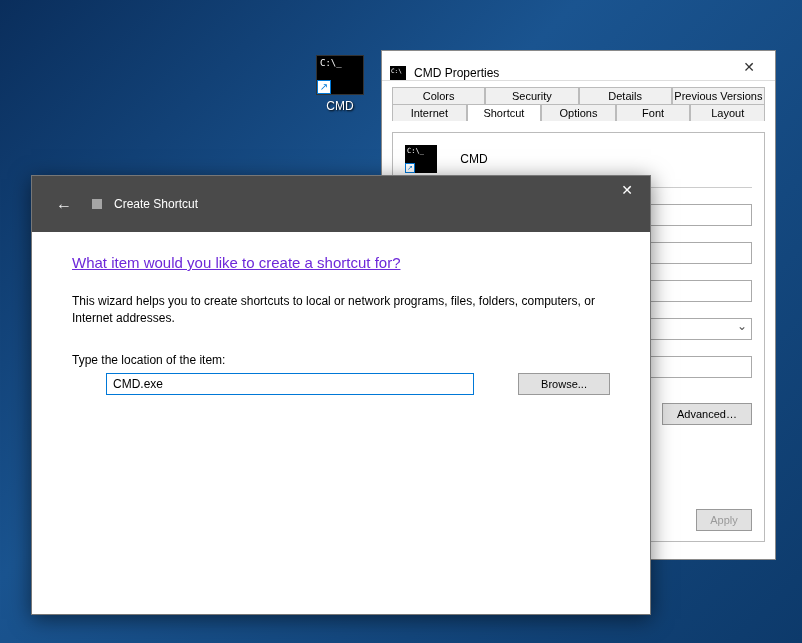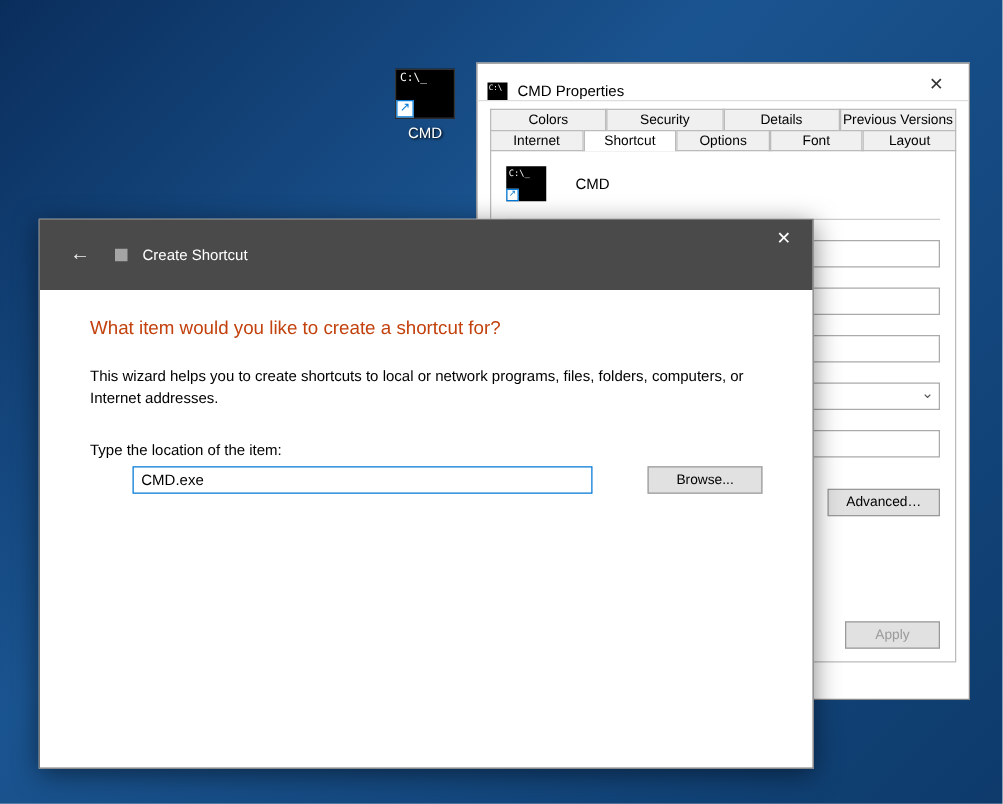--- a/index.html
+++ b/index.html
@@ -98,21 +98,21 @@
       text-align: center;
       line-height: 26px;
       font-size: 14px;
       color: #333;
       cursor: pointer;
     }
     .prop-body { padding: 6px 10px; }
     .tabs {
       display: flex;
       flex-wrap: wrap;
-      margin-bottom: 0;
+      margin-bottom: 12px;
     }
     .tab {
       border: 1px solid #bbb;
       border-bottom: none;
       background: #f0f0f0;
       padding: 2px 0;
       font-size: 11px;
       text-align: center;
       cursor: pointer;
       width: 25%;
@@ -197,21 +197,21 @@
       cursor: pointer;
     }
     .prop-buttons {
       position: absolute;
       right: 12px;
       bottom: 10px;
       display: flex;
       gap: 8px;
     }
     .wbtn {
-      width: 76px;
+      width: 56px;
       height: 22px;
       border: 1px solid #999;
       background: #e1e1e1;
       font-size: 11px;
       text-align: center;
       line-height: 20px;
       cursor: pointer;
       margin-left: 45px;
     }
     .wbtn.disabled { color: #9a9a9a; cursor: default; }
@@ -258,23 +258,24 @@
       height: 30px;
       text-align: center;
       line-height: 28px;
       font-size: 14px;
       cursor: pointer;
     }
     .wiz-body {
       padding: 22px 40px 10px 40px;
     }
     .wiz-heading {
-      color: #c2410c;
+      color: #6d28d9;
       font-size: 15px;
       margin-bottom: 22px;
+      text-decoration: underline;
     }
     .wiz-desc {
       font-size: 12px;
       line-height: 1.4;
       color: #000;
       margin-bottom: 26px;
     }
     .wiz-label {
       font-size: 12px;
       margin-bottom: 6px;

